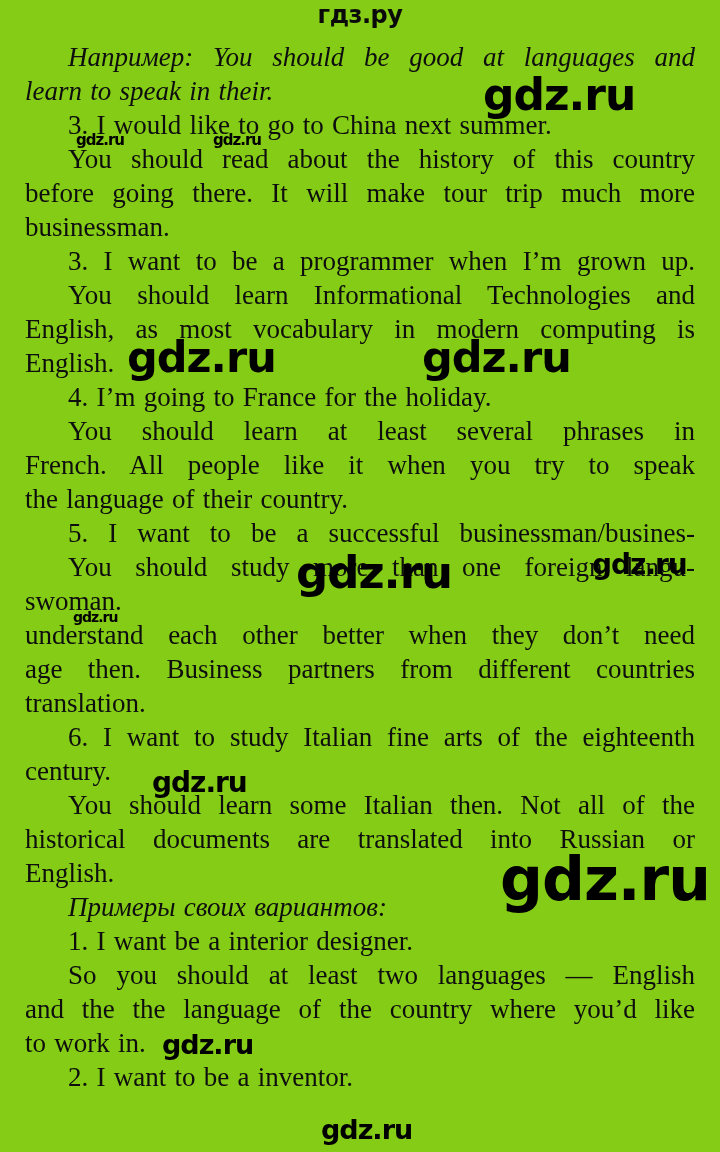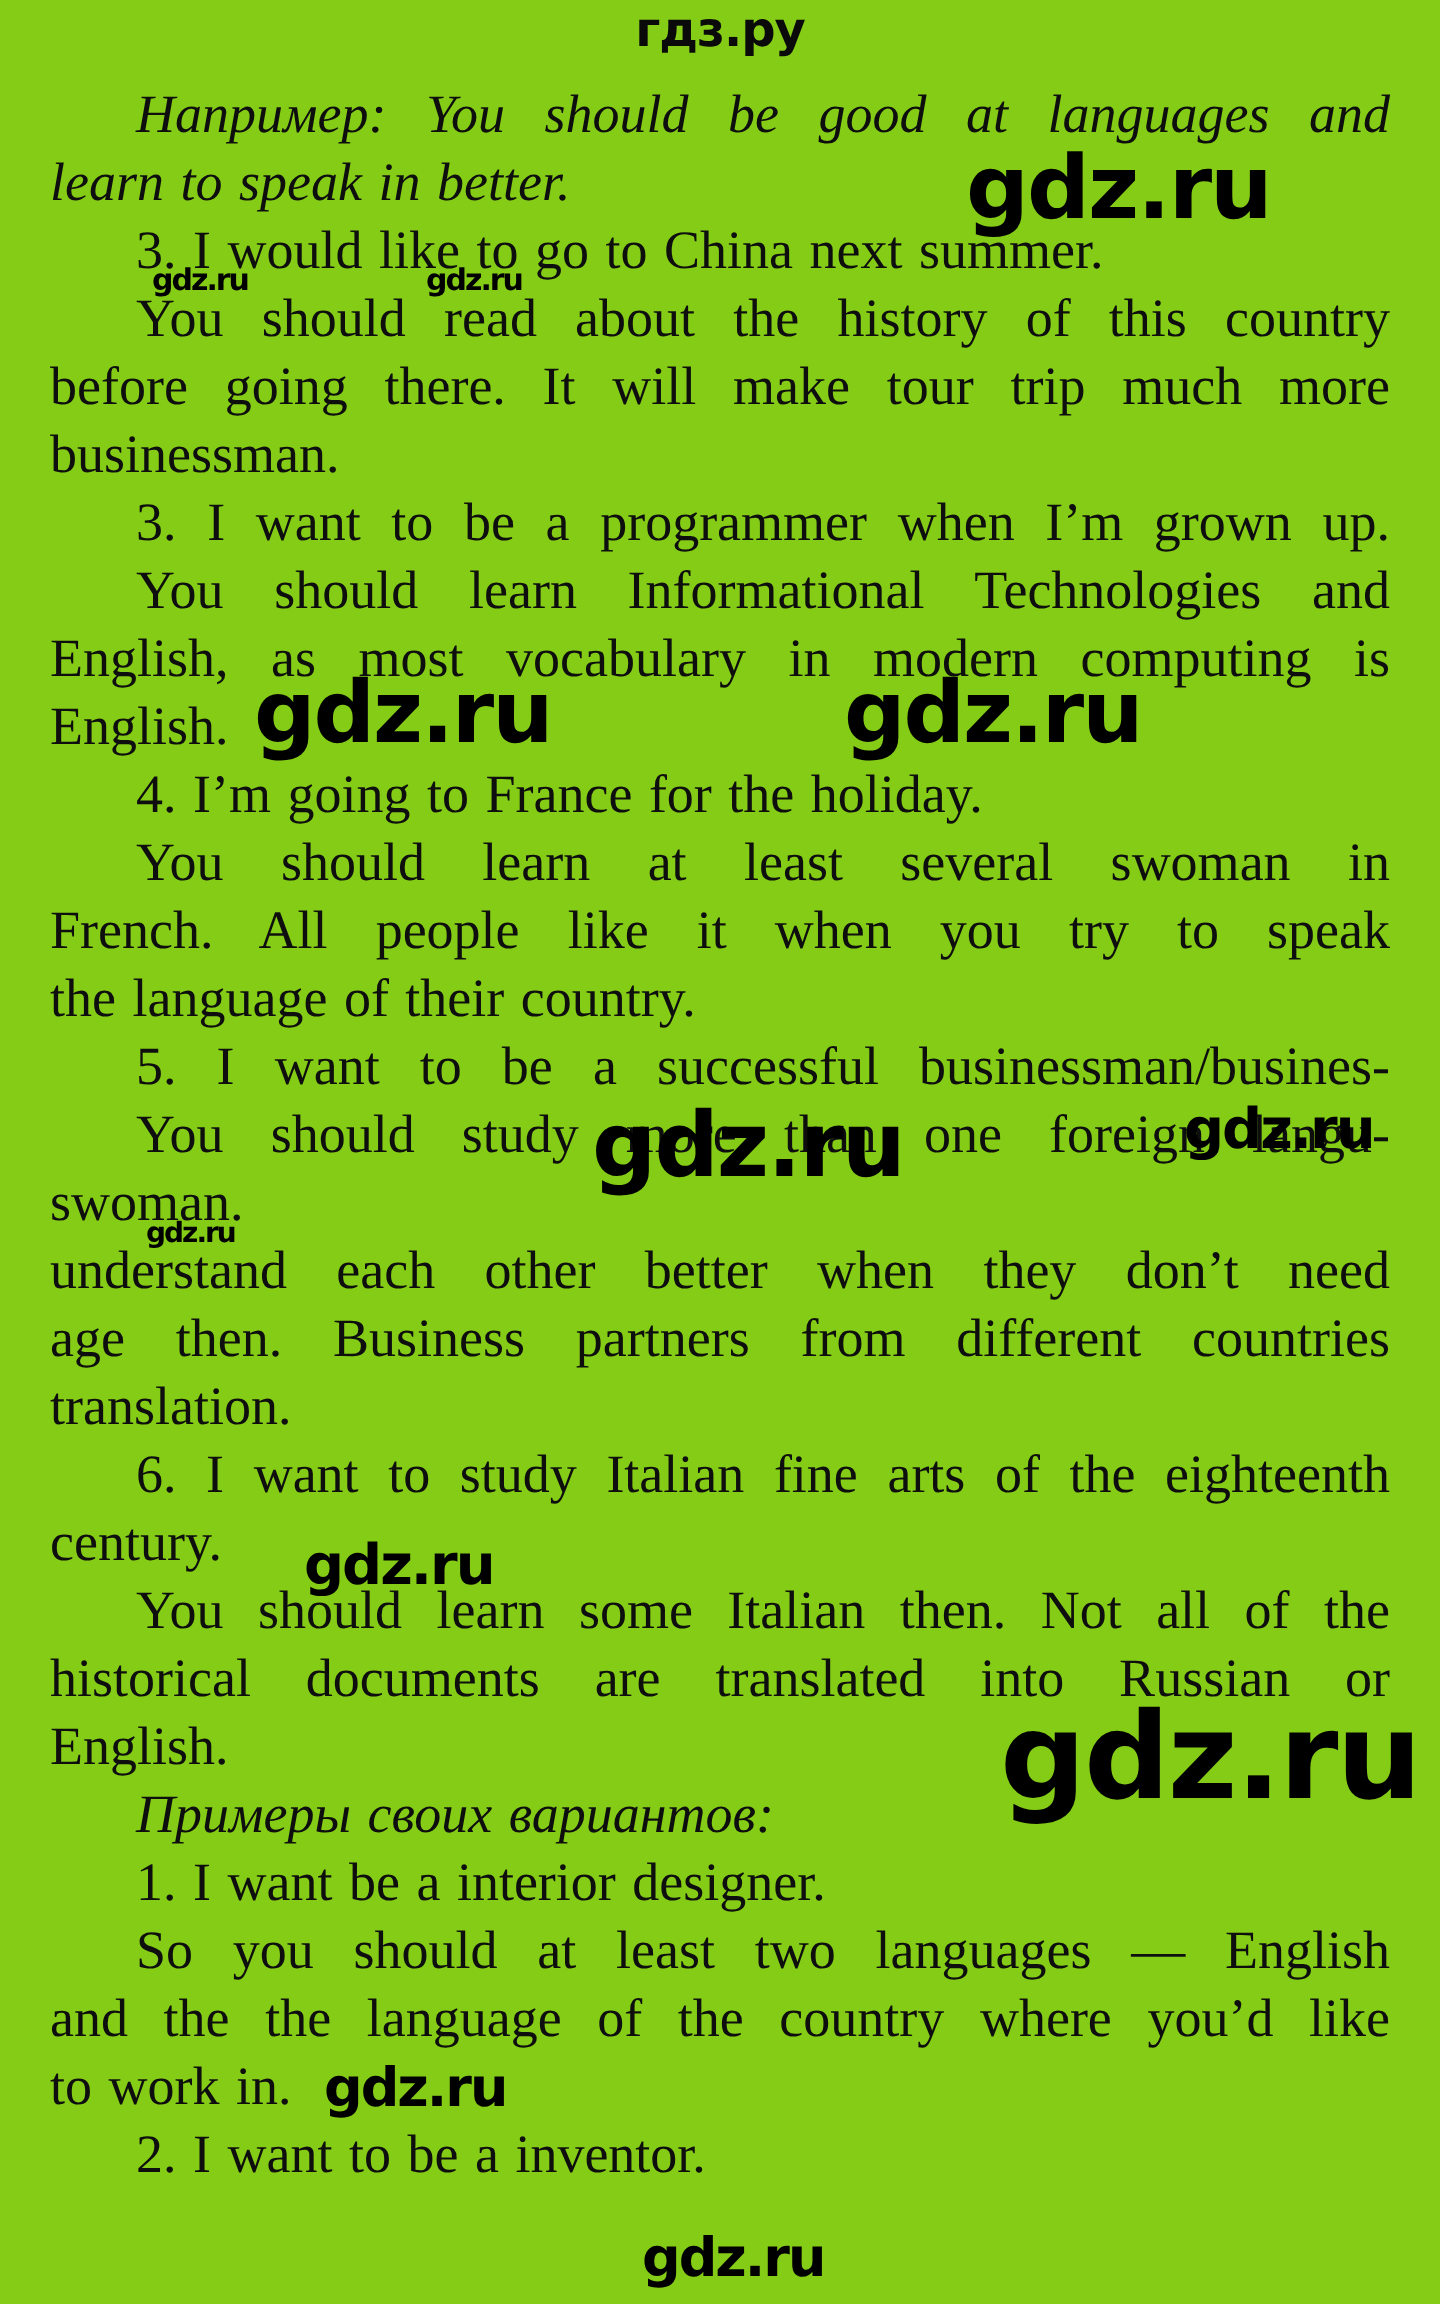--- a/index.html
+++ b/index.html
@@ -51,31 +51,31 @@
   }
 </style>
 </head>
 <body>
 
 <div class="page">
   <div class="logo-top">гдз.ру</div>
 
   <div class="textbody">
       <div class="ln j ind it">Например: You should be good at languages and</div>
-      <div class="ln it">learn to speak in better.</div>
+      <div class="ln it">learn to speak in their.</div>
       <div class="ln ind">3. I would like to go to China next summer.</div>
       <div class="ln j ind">You should read about the history of this country</div>
       <div class="ln j">before going there. It will make tour trip much more</div>
       <div class="ln">businessman.</div>
       <div class="ln j ind">3. I want to be a programmer when I’m grown up.</div>
       <div class="ln j ind">You should learn Informational Technologies and</div>
       <div class="ln j">English, as most vocabulary in modern computing is</div>
       <div class="ln">English.</div>
       <div class="ln ind">4. I’m going to France for the holiday.</div>
-      <div class="ln j ind">You should learn at least several swoman in</div>
+      <div class="ln j ind">You should learn at least several phrases in</div>
       <div class="ln j">French. All people like it when you try to speak</div>
       <div class="ln">the language of their country.</div>
       <div class="ln j ind">5. I want to be a successful businessman/busines-</div>
       <div class="ln j ind">You should study more than one foreign langu-</div>
       <div class="ln">swoman.</div>
       <div class="ln j">understand each other better when they don’t need</div>
       <div class="ln j">age then. Business partners from different countries</div>
       <div class="ln">translation.</div>
       <div class="ln j ind">6. I want to study Italian fine arts of the eighteenth</div>
       <div class="ln">century.</div>

